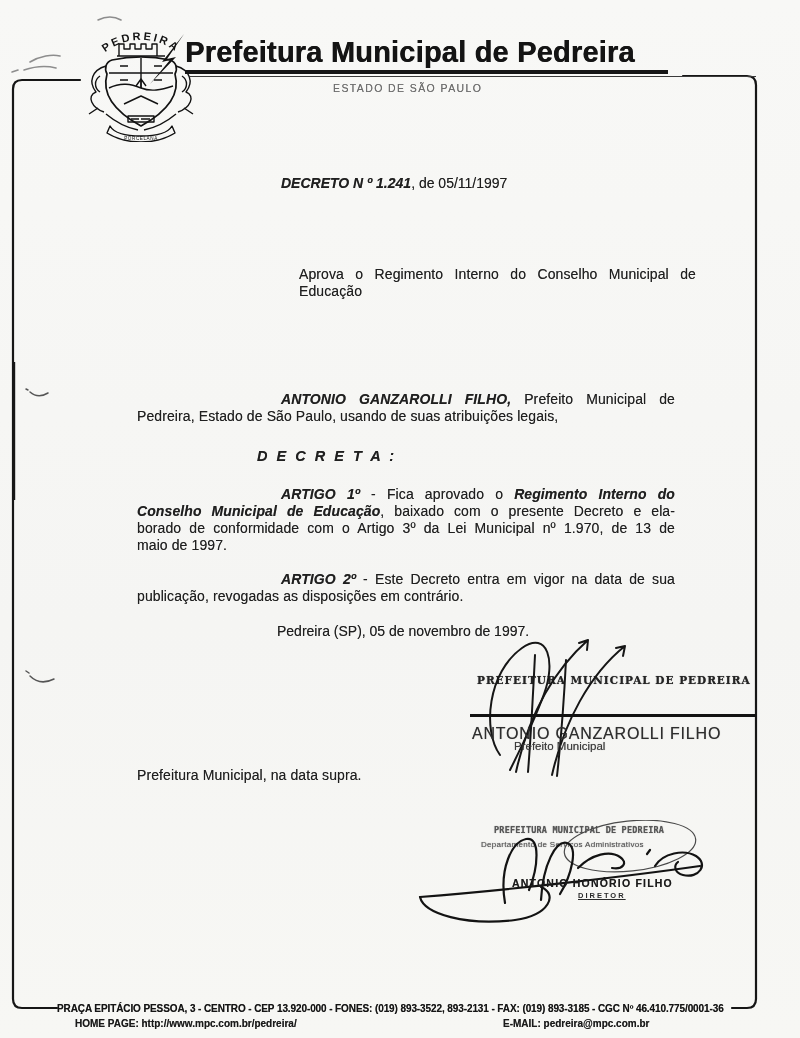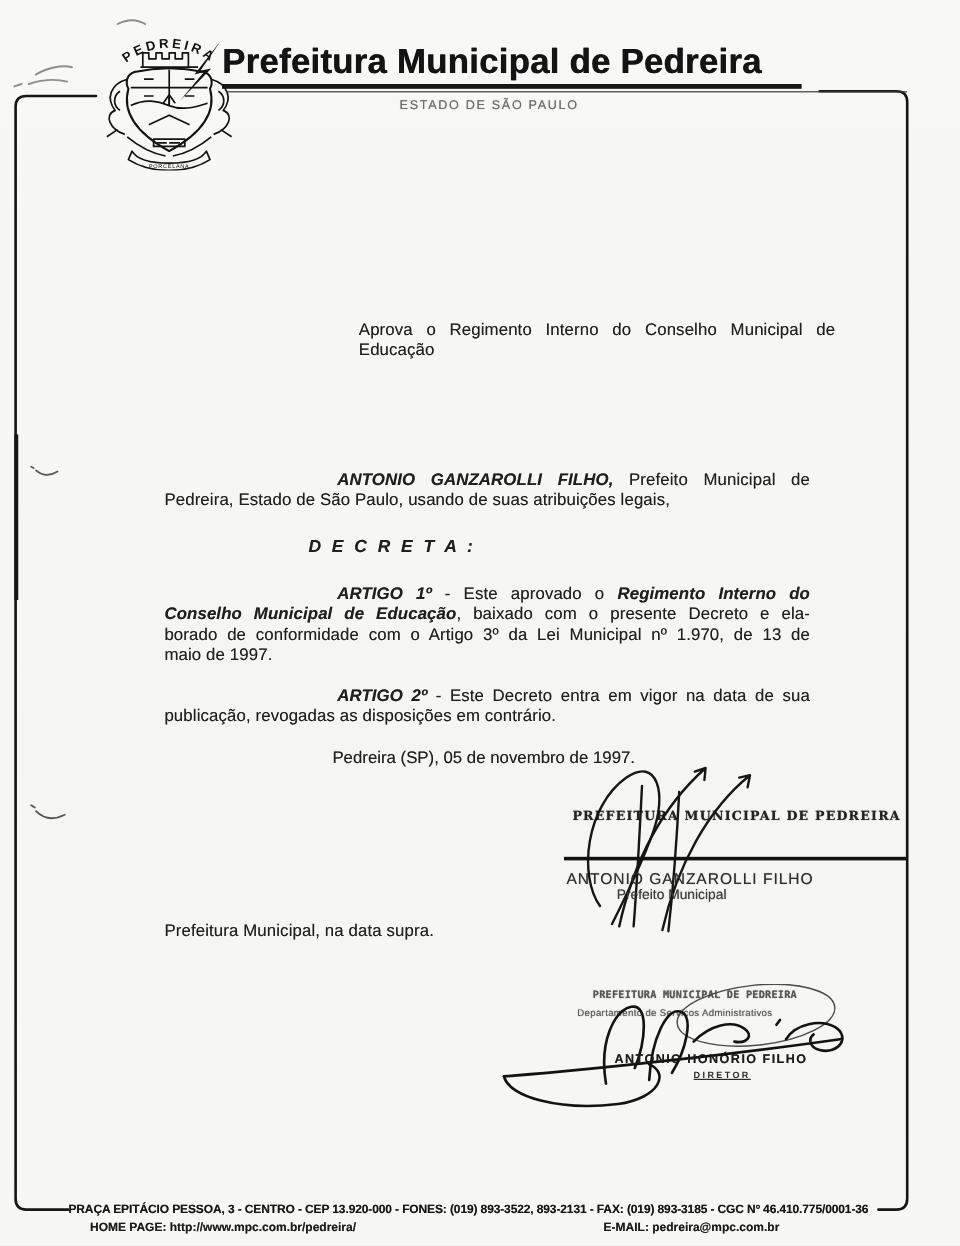--- a/index.html
+++ b/index.html
@@ -40,21 +40,21 @@
   #decreta-line{left:257px;top:448px;font-size:14.5px;letter-spacing:2.5px;white-space:nowrap;
     text-shadow:0 0 .3px rgba(20,20,20,.55);}
   #article1{left:137px;top:486px;width:538px;}
   #article2{left:137px;top:571px;width:538px;}
   #dateline{left:277px;top:623px;font-size:14px;white-space:nowrap;
     text-shadow:0 0 .3px rgba(20,20,20,.55);}
   #stamp1-text{left:477px;top:674px;font-family:"DejaVu Serif",serif;
     font-weight:700;font-size:10.5px;letter-spacing:1px;color:#242424;white-space:nowrap;
     text-shadow:0 0 .8px rgba(30,30,30,.7);}
   #sig1-rule{left:470px;top:714px;width:286px;height:2.6px;background:#121212;}
-  #sig1-name{left:472px;top:725px;font-size:13px;letter-spacing:.8px;color:#2e2e2e;
+  #sig1-name{left:472px;top:725px;font-size:16px;letter-spacing:.8px;color:#2e2e2e;
     white-space:nowrap;text-shadow:0 0 .7px rgba(40,40,40,.6);}
   #sig1-role{left:497px;top:740px;font-size:11.5px;color:#3a3a3a;white-space:nowrap;
     text-shadow:0 0 .7px rgba(40,40,40,.6);padding-left:17px;}
   #published{left:137px;top:767px;width:538px;}
   #stamp2-line1{left:494px;top:825px;font-family:"DejaVu Sans Mono",monospace;
     font-weight:700;font-size:8.5px;letter-spacing:.2px;color:#565656;white-space:nowrap;
     text-shadow:0 0 .9px rgba(90,90,90,.8);}
   #stamp2-line2{left:481px;top:840px;font-size:8px;color:#5c5c5c;letter-spacing:.3px;
     white-space:nowrap;text-shadow:0 0 .9px rgba(90,90,90,.8);}
   #sig2-name{left:512px;top:877px;font-size:10.5px;font-weight:700;letter-spacing:1.2px;
@@ -131,35 +131,38 @@
       <path d="M34,106 C38,113 50,116 65,116 C80,116 92,113 96,106 L99,113 C88,120 76,122 65,122 C54,122 42,120 31,113 Z"></path>
     </g>
     <text x="65" y="120" text-anchor="middle" font-family="Liberation Sans,sans-serif" font-size="4.6" letter-spacing=".6" fill="#111">PORCELANA</text>
   </svg>
 
   <div class="abs" id="doc-title">Prefeitura Municipal de Pedreira</div>
   <div class="abs" id="title-underline-thick"></div>
   <div class="abs" id="title-underline-thin"></div>
   <div class="abs" id="state-subtitle">ESTADO DE SÃO PAULO</div>
 
+  <div class="abs" id="decree-heading">
+    <span class="bi">DECRETO N º 1.241</span><span>, de 05/11/1997</span>
+  </div>
 
   <div class="abs body-block" id="summary">
     <div class="ln j">Aprova o Regimento Interno do Conselho Municipal de</div>
     <div class="ln">Educação</div>
   </div>
 
   <div class="abs body-block" id="preamble">
     <div class="ln j ind"><span class="bi">ANTONIO GANZAROLLI FILHO,</span><span> Prefeito Municipal de</span></div>
     <div class="ln">Pedreira, Estado de São Paulo, usando de suas atribuições legais,</div>
   </div>
 
   <div class="abs bi" id="decreta-line">D E C R E T A :</div>
 
   <div class="abs body-block" id="article1">
-    <div class="ln j ind"><span class="bi">ARTIGO 1º</span><span> - Este aprovado o </span><span class="bi">Regimento Interno do</span></div>
+    <div class="ln j ind"><span class="bi">ARTIGO 1º</span><span> - Fica aprovado o </span><span class="bi">Regimento Interno do</span></div>
     <div class="ln j"><span class="bi">Conselho Municipal de Educação</span><span>, baixado com o presente Decreto e ela-</span></div>
     <div class="ln j">borado de conformidade com o Artigo 3º da Lei Municipal nº 1.970, de 13 de</div>
     <div class="ln">maio de 1997.</div>
   </div>
 
   <div class="abs body-block" id="article2">
     <div class="ln j ind"><span class="bi">ARTIGO 2º</span><span> - Este Decreto entra em vigor na data de sua</span></div>
     <div class="ln">publicação, revogadas as disposições em contrário.</div>
   </div>
 

